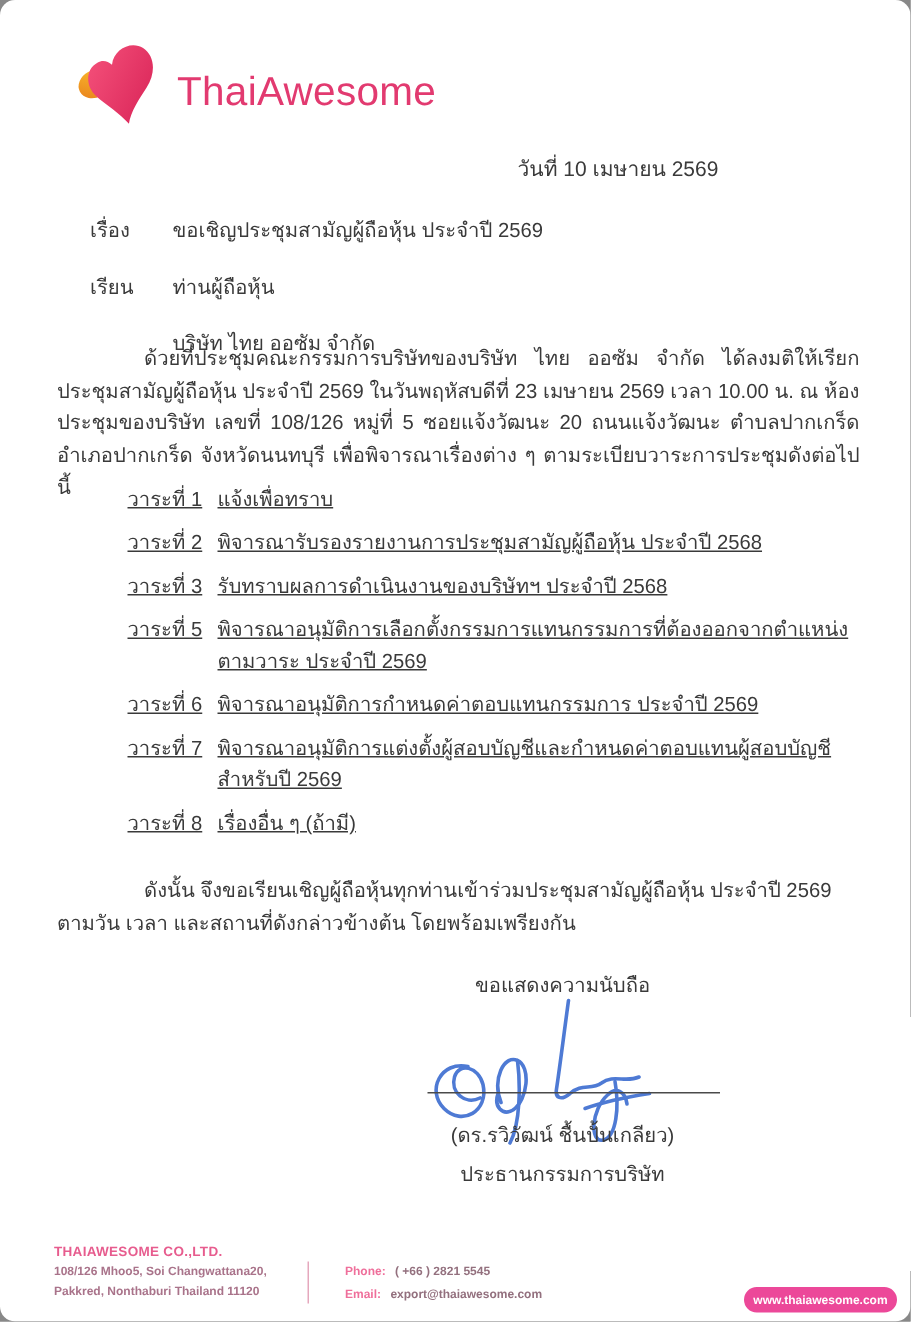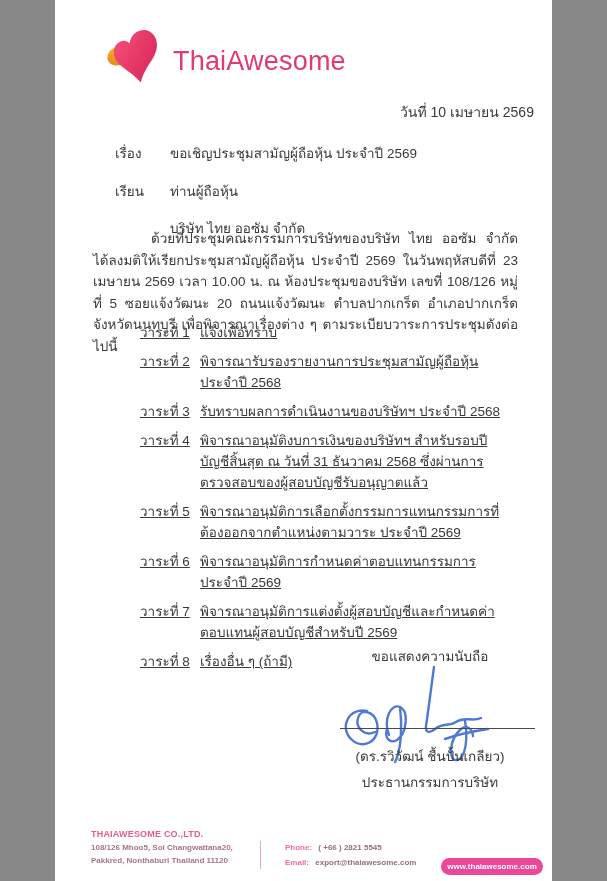--- a/index.html
+++ b/index.html
@@ -1,20 +1,21 @@
 <!DOCTYPE html>
 <html><head>
 <meta charset="utf-8">
 <style>
   html,body { margin:0; padding:0; background:#888; }
   .page {
-    position:relative; width:497px; height:881px; margin:0 auto;
+    position:relative; width:607px; height:881px; margin:0 auto;
     background:#ffffff; overflow:hidden;
     font-family:"Liberation Sans","DejaVu Sans",sans-serif;
     color:#3a3a3a;
+    border-radius:10px;
   }
   
   .letterhead { position:absolute; left:48px; top:30px; display:flex; align-items:center; gap:8px; }
   .brand-text { font-size:27px; font-weight:500; color:#e23a70; letter-spacing:.2px; }
   
   .date-line { position:absolute; left:345px; top:101px; font-size:14px; }
   .row { position:absolute; left:60px; display:flex; font-size:13.5px; }
   .row .lbl { width:55px; flex:0 0 55px; }
   .subject-row { top:142px; }
   .to-row { top:180px; }
@@ -101,41 +102,38 @@
     </div>
     <div class="agenda-row">
       <span class="agenda-label">วาระที่ 2</span>
       <span class="agenda-text">พิจารณารับรองรายงานการประชุมสามัญผู้ถือหุ้น ประจำปี 2568</span>
     </div>
     <div class="agenda-row">
       <span class="agenda-label">วาระที่ 3</span>
       <span class="agenda-text">รับทราบผลการดำเนินงานของบริษัทฯ ประจำปี 2568</span>
     </div>
     <div class="agenda-row">
-      <span class="agenda-label">วาระที่ 4</span>
-      <span class="agenda-text">พิจารณาอนุมัติงบการเงินของบริษัทฯ สำหรับรอบปีบัญชีสิ้นสุด ณ วันที่ 31 ธันวาคม 2568 ซึ่งผ่านการตรวจสอบของผู้สอบบัญชีรับอนุญาตแล้ว</span>
-    </div>
-    <div class="agenda-row">
       <span class="agenda-label">วาระที่ 5</span>
       <span class="agenda-text">พิจารณาอนุมัติการเลือกตั้งกรรมการแทนกรรมการที่ต้องออกจากตำแหน่งตามวาระ ประจำปี 2569</span>
     </div>
     <div class="agenda-row">
       <span class="agenda-label">วาระที่ 6</span>
       <span class="agenda-text">พิจารณาอนุมัติการกำหนดค่าตอบแทนกรรมการ ประจำปี 2569</span>
     </div>
     <div class="agenda-row">
       <span class="agenda-label">วาระที่ 7</span>
       <span class="agenda-text">พิจารณาอนุมัติการแต่งตั้งผู้สอบบัญชีและกำหนดค่าตอบแทนผู้สอบบัญชีสำหรับปี 2569</span>
     </div>
     <div class="agenda-row">
       <span class="agenda-label">วาระที่ 8</span>
       <span class="agenda-text">เรื่องอื่น ๆ (ถ้ามี)</span>
     </div>
   </div>
 
+  <div class="closing-par">ดังนั้น จึงขอเรียนเชิญผู้ถือหุ้นทุกท่านเข้าร่วมประชุมสามัญผู้ถือหุ้น ประจำปี 2569 ตามวัน เวลา และสถานที่ดังกล่าวข้างต้น โดยพร้อมเพรียงกัน</div>
 
   <div class="sign-block">
     <div class="salutation">ขอแสดงความนับถือ</div>
     <span class="signature-svg">
       <svg width="195" height="105" viewBox="0 0 195 105">
         <g fill="none" stroke="#3f6fd1" stroke-width="2.4" stroke-linecap="round" opacity="0.92">
           <path d="M34,50 C16,46 6,66 18,78 C30,90 48,80 44,62 C41,50 28,47 25,57 C22,67 32,76 42,71"></path>
           <path d="M56,74 C50,58 58,42 67,46 C76,50 74,72 64,79 C57,83 51,77 54,68"></path>
           <path d="M67,46 C69,62 69,88 62,101"></path>
           <path d="M101,6 C98,28 95,52 93,65 C92,71 96,73 102,68 C110,61 116,66 123,61 C131,55 139,61 148,57"></path>

